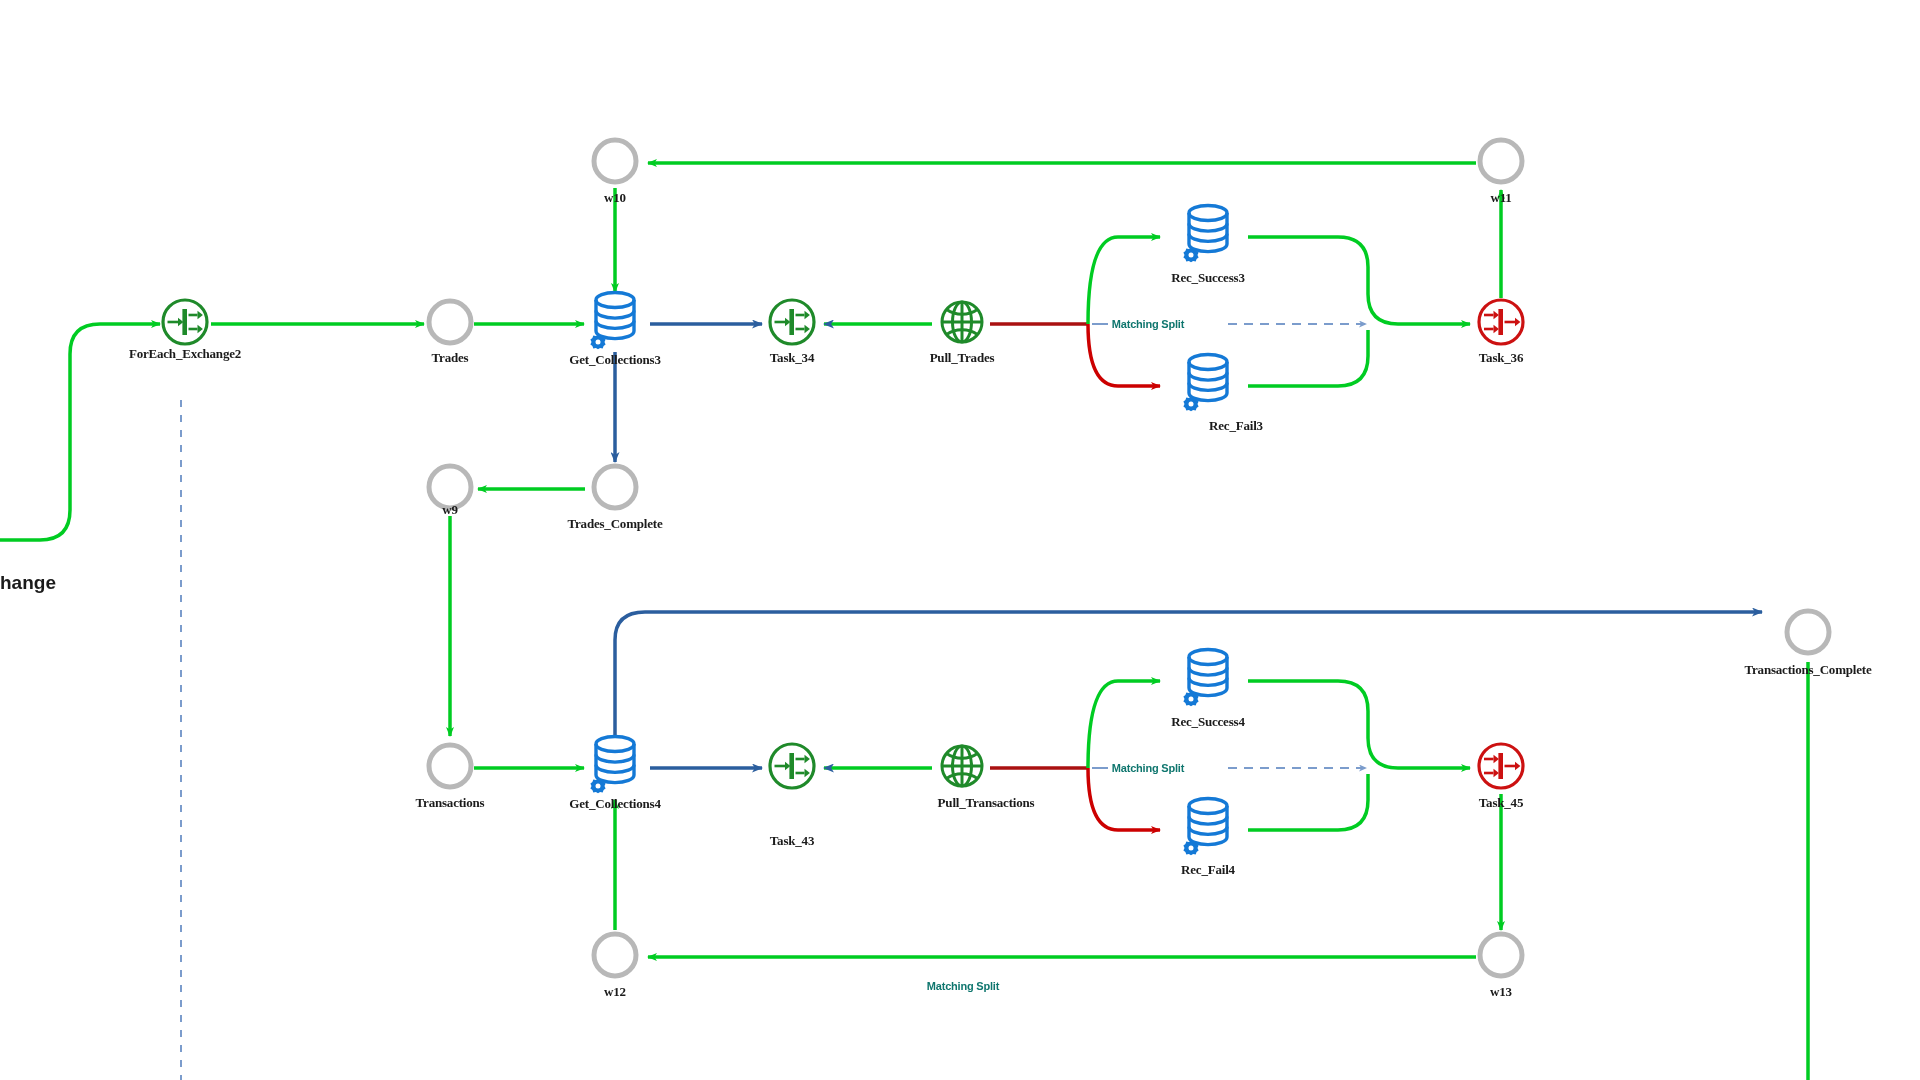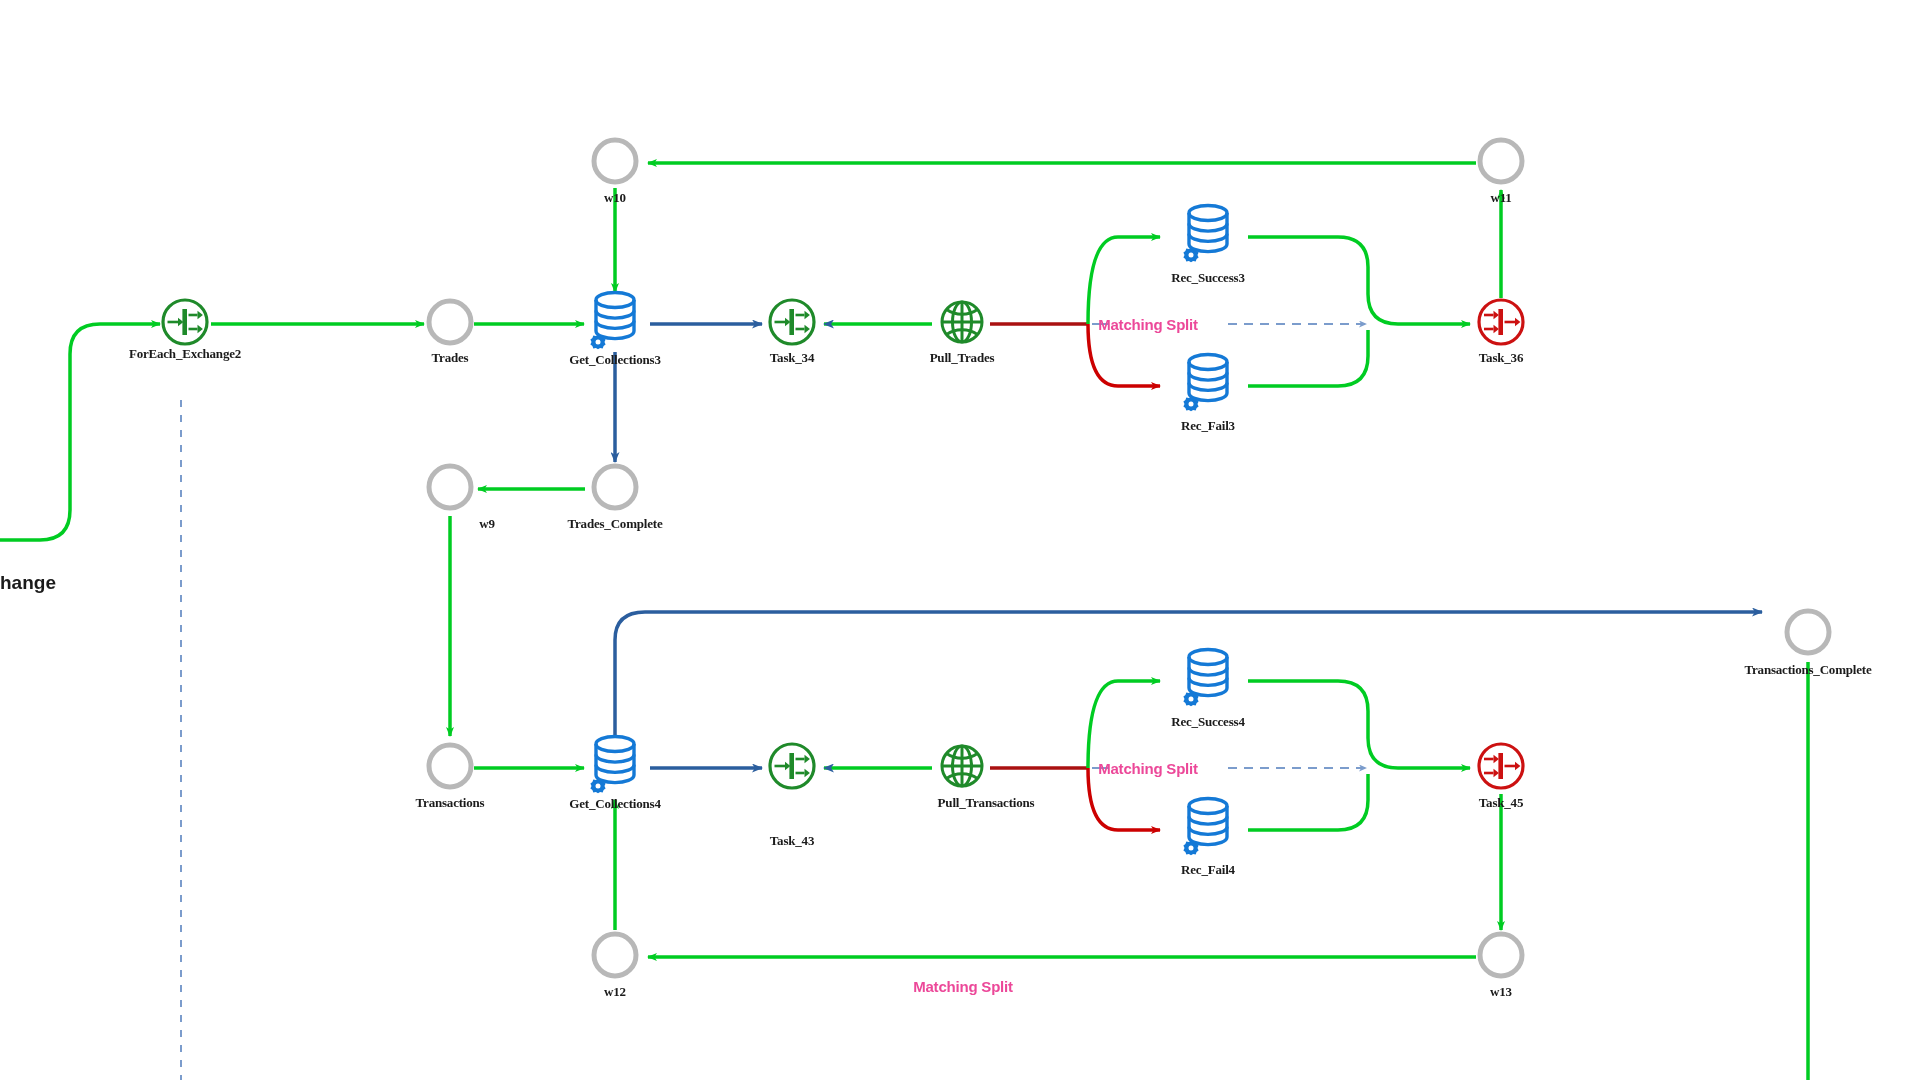--- a/index.html
+++ b/index.html
@@ -41,23 +41,23 @@
     font-size: 13px;
     font-weight: bold;
     color: #1b1b1b;
     letter-spacing: -0.2px;
   }
   .edge-lbl {
     position: absolute;
     transform: translate(-50%, -50%);
     white-space: nowrap;
     font-family: "Liberation Sans", sans-serif;
-    font-size: 15px;
+    font-size: 11px;
     font-weight: bold;
-    color: #ec4899;
+    color: #0f766e;
     letter-spacing: -0.2px;
   }
   .clip-lbl {
     position: absolute;
     white-space: nowrap;
     font-family: "Liberation Sans", sans-serif;
     font-size: 19px;
     font-weight: bold;
     color: #1b1b1b;
   }
@@ -233,21 +233,21 @@
               <ellipse cx="31" cy="14" rx="19" ry="7.5" fill="#ffffff"></ellipse>
               <path d="M12,14 L12,45 C12,49.2 20.5,52.6 31,52.6 C41.5,52.6 50,49.2 50,45 L50,14"></path>
               <path d="M12,24.5 C12,28.7 20.5,32.1 31,32.1 C41.5,32.1 50,28.7 50,24.5"></path>
               <path d="M12,34.8 C12,39 20.5,42.4 31,42.4 C41.5,42.4 50,39 50,34.8"></path>
             </g>
             <g transform="translate(14,56)">
               <path d="M0,-7.2 L2.1,-6.0 L4.7,-6.6 L5.6,-4.1 L7.6,-2.4 L6.5,0 L7.6,2.4 L5.6,4.1 L4.7,6.6 L2.1,6.0 L0,7.2 L-2.1,6.0 L-4.7,6.6 L-5.6,4.1 L-7.6,2.4 L-6.5,0 L-7.6,-2.4 L-5.6,-4.1 L-4.7,-6.6 L-2.1,-6.0 Z" fill="#1479d6"></path>
               <circle cx="0" cy="0" r="2.5" fill="#ffffff"></circle>
             </g>
           </svg></span>
-        <span class="lbl" style="top: 32px;">Rec_Fail3</span>
+        <span class="lbl" style="top: 32px; margin-left: 28px;">Rec_Fail3</span>
       </div>
       <div class="node" style="left: 1501px; top: 324px;">
         <span class="glyph"><svg width="62" height="62" viewBox="0 0 62 62">
             <circle cx="31" cy="31" r="22" fill="#ffffff" stroke="#cc1111" stroke-width="3.2"></circle>
             <line x1="14" y1="24" x2="23.5" y2="24" stroke="#cc1111" stroke-width="2.6"></line>
             <path d="M23.5,19.8 L28.9,24 L23.5,28.2 Z" fill="#cc1111"></path>
             <line x1="14" y1="38" x2="23.5" y2="38" stroke="#cc1111" stroke-width="2.6"></line>
             <path d="M23.5,33.8 L28.9,38 L23.5,42.2 Z" fill="#cc1111"></path>
             <rect x="28.4" y="18" width="4.6" height="26" fill="#cc1111"></rect>
             <line x1="34.5" y1="31" x2="45" y2="31" stroke="#cc1111" stroke-width="2.6"></line>
@@ -270,21 +270,21 @@
       <div class="node" style="left: 615px; top: 489px;">
         <span class="glyph"><svg width="54" height="54" viewBox="0 0 54 54">
             <circle cx="27" cy="27" r="21" fill="#ffffff" stroke="#b8b8b8" stroke-width="5"></circle>
           </svg></span>
         <span class="lbl" style="top: 27px;">Trades_Complete</span>
       </div>
       <div class="node" style="left: 450px; top: 489px;">
         <span class="glyph"><svg width="54" height="54" viewBox="0 0 54 54">
             <circle cx="27" cy="27" r="21" fill="#ffffff" stroke="#b8b8b8" stroke-width="5"></circle>
           </svg></span>
-        <span class="lbl" style="top: 27px; margin-left: 37px;">w9</span>
+        <span class="lbl" style="top: 13px;">w9</span>
       </div>
       <div class="node" style="left: 450px; top: 768px;">
         <span class="glyph"><svg width="54" height="54" viewBox="0 0 54 54">
             <circle cx="27" cy="27" r="21" fill="#ffffff" stroke="#b8b8b8" stroke-width="5"></circle>
           </svg></span>
         <span class="lbl" style="top: 27px;">Transactions</span>
       </div>
       <div class="node" style="left: 615px; top: 768px;">
         <span class="glyph"><svg width="62" height="72" viewBox="0 0 62 72">
             <g fill="none" stroke="#1479d6" stroke-width="3.4">

